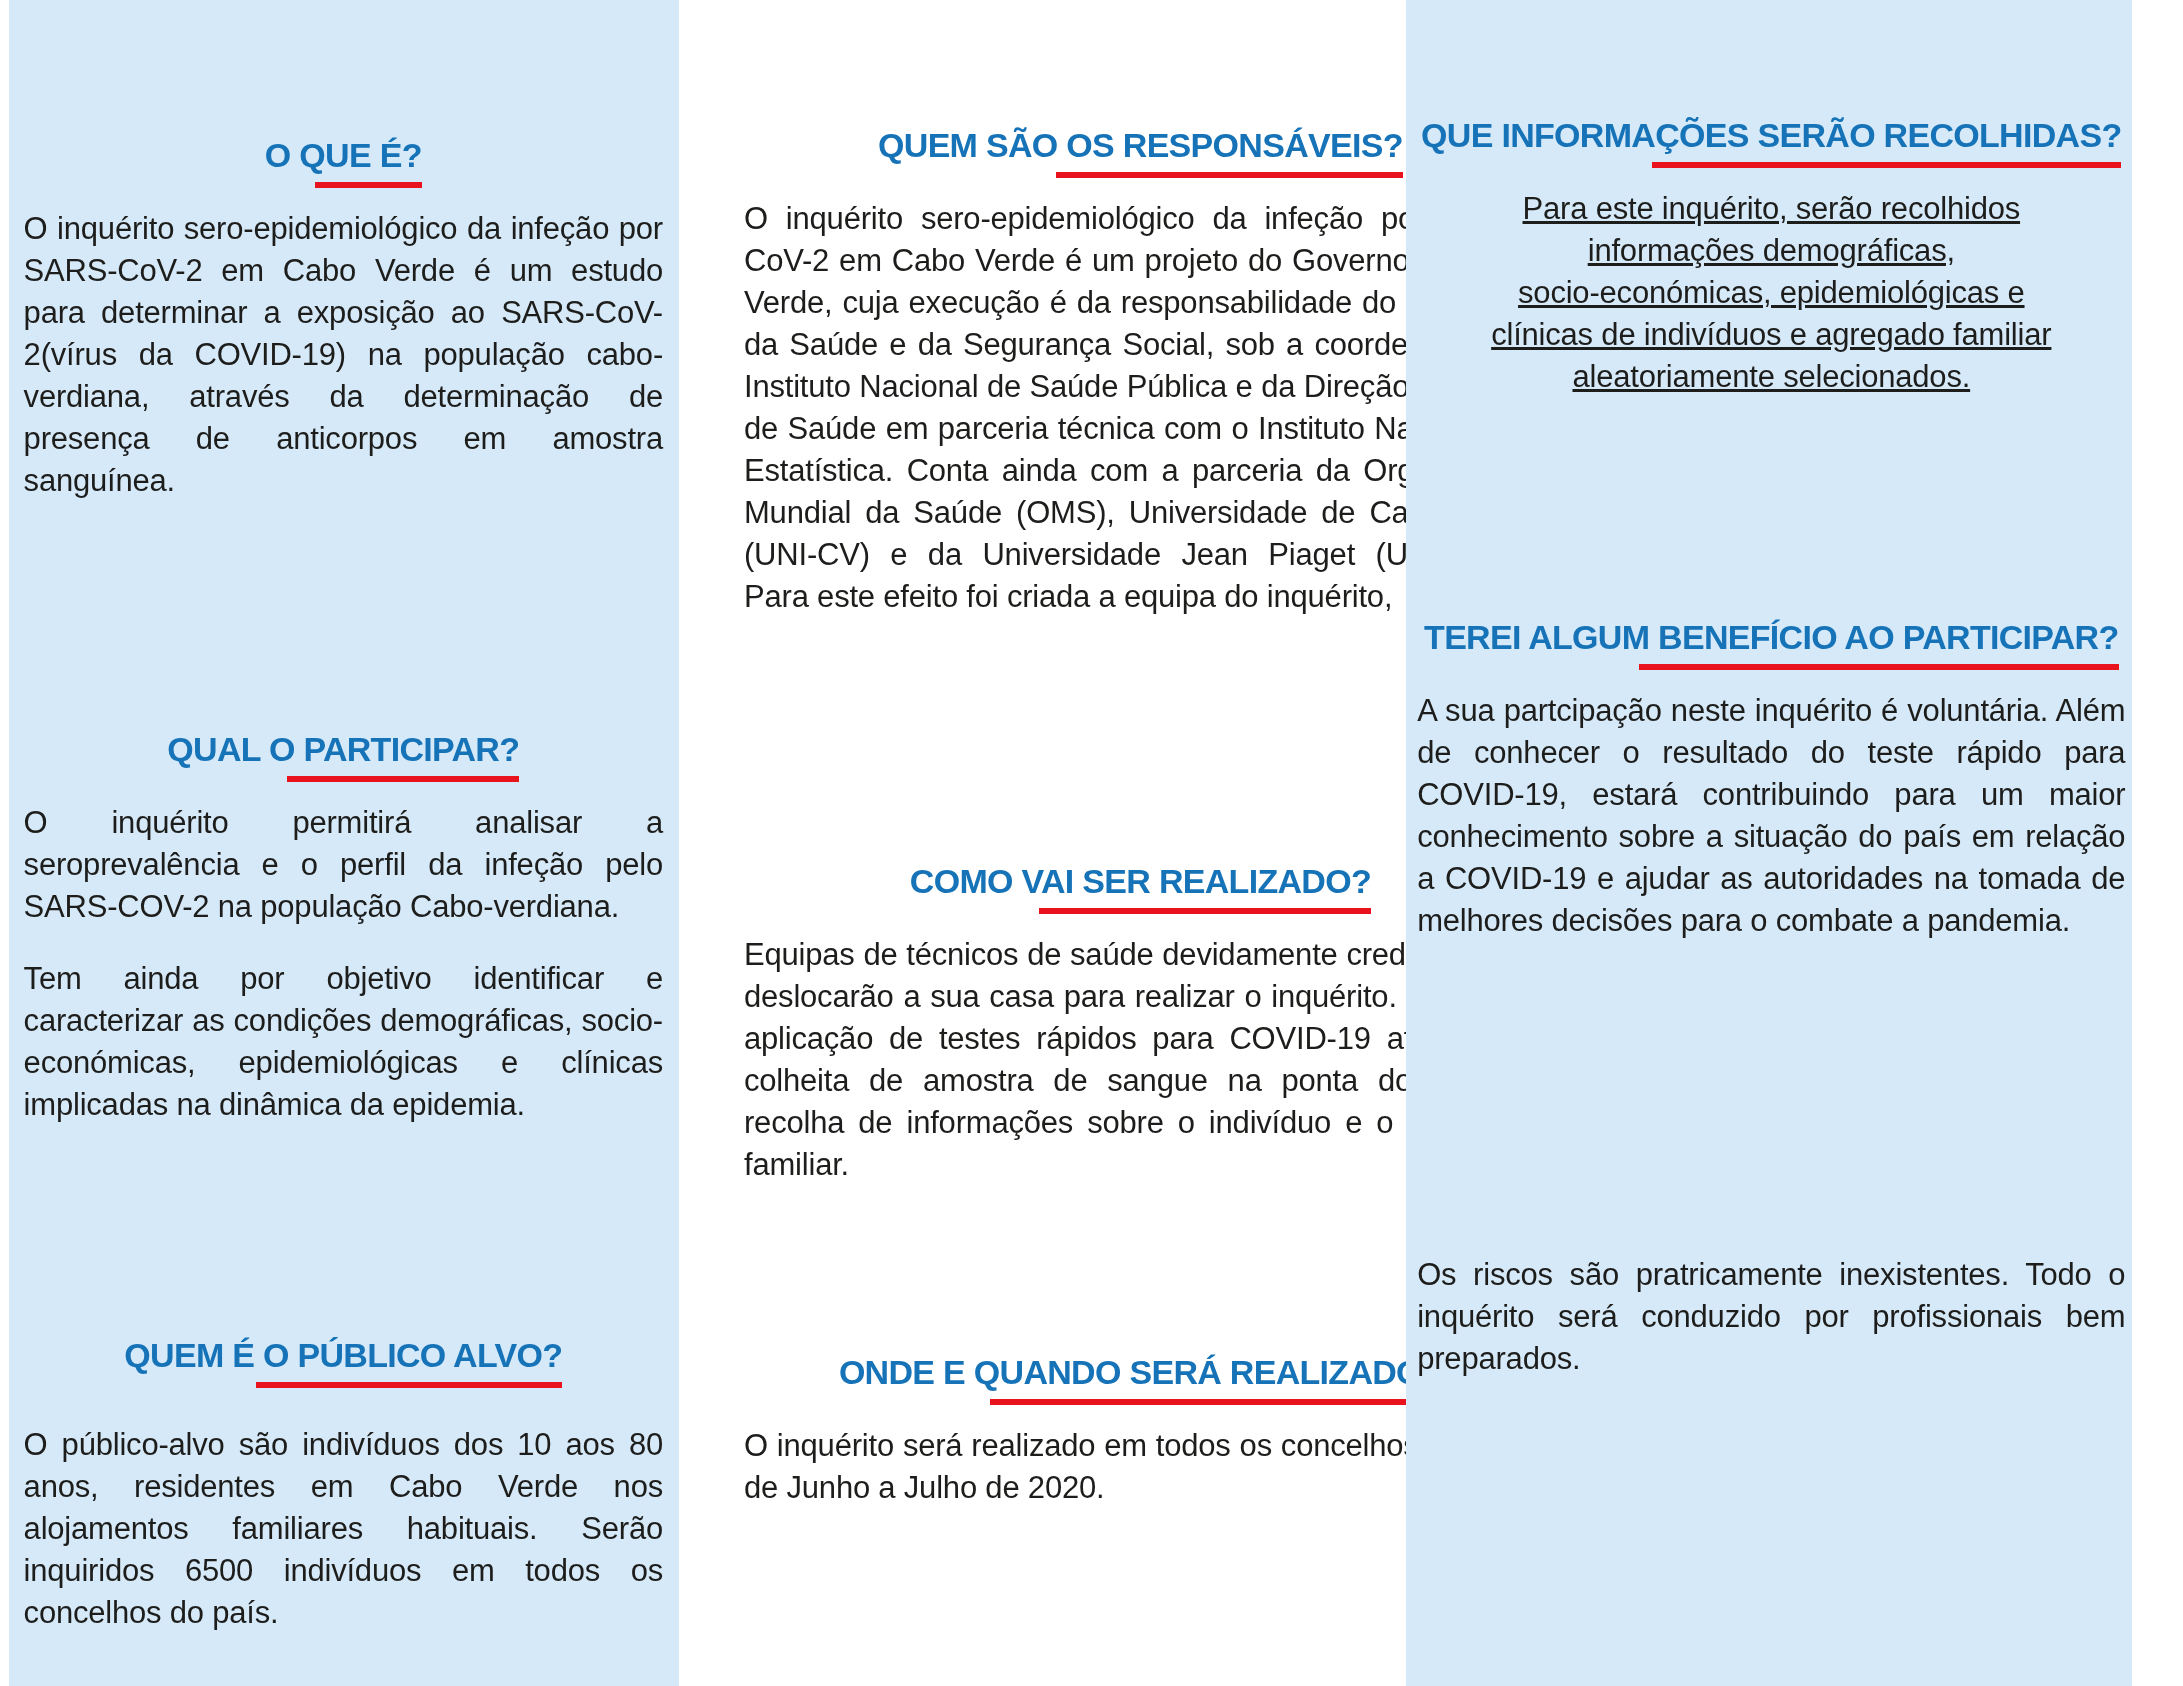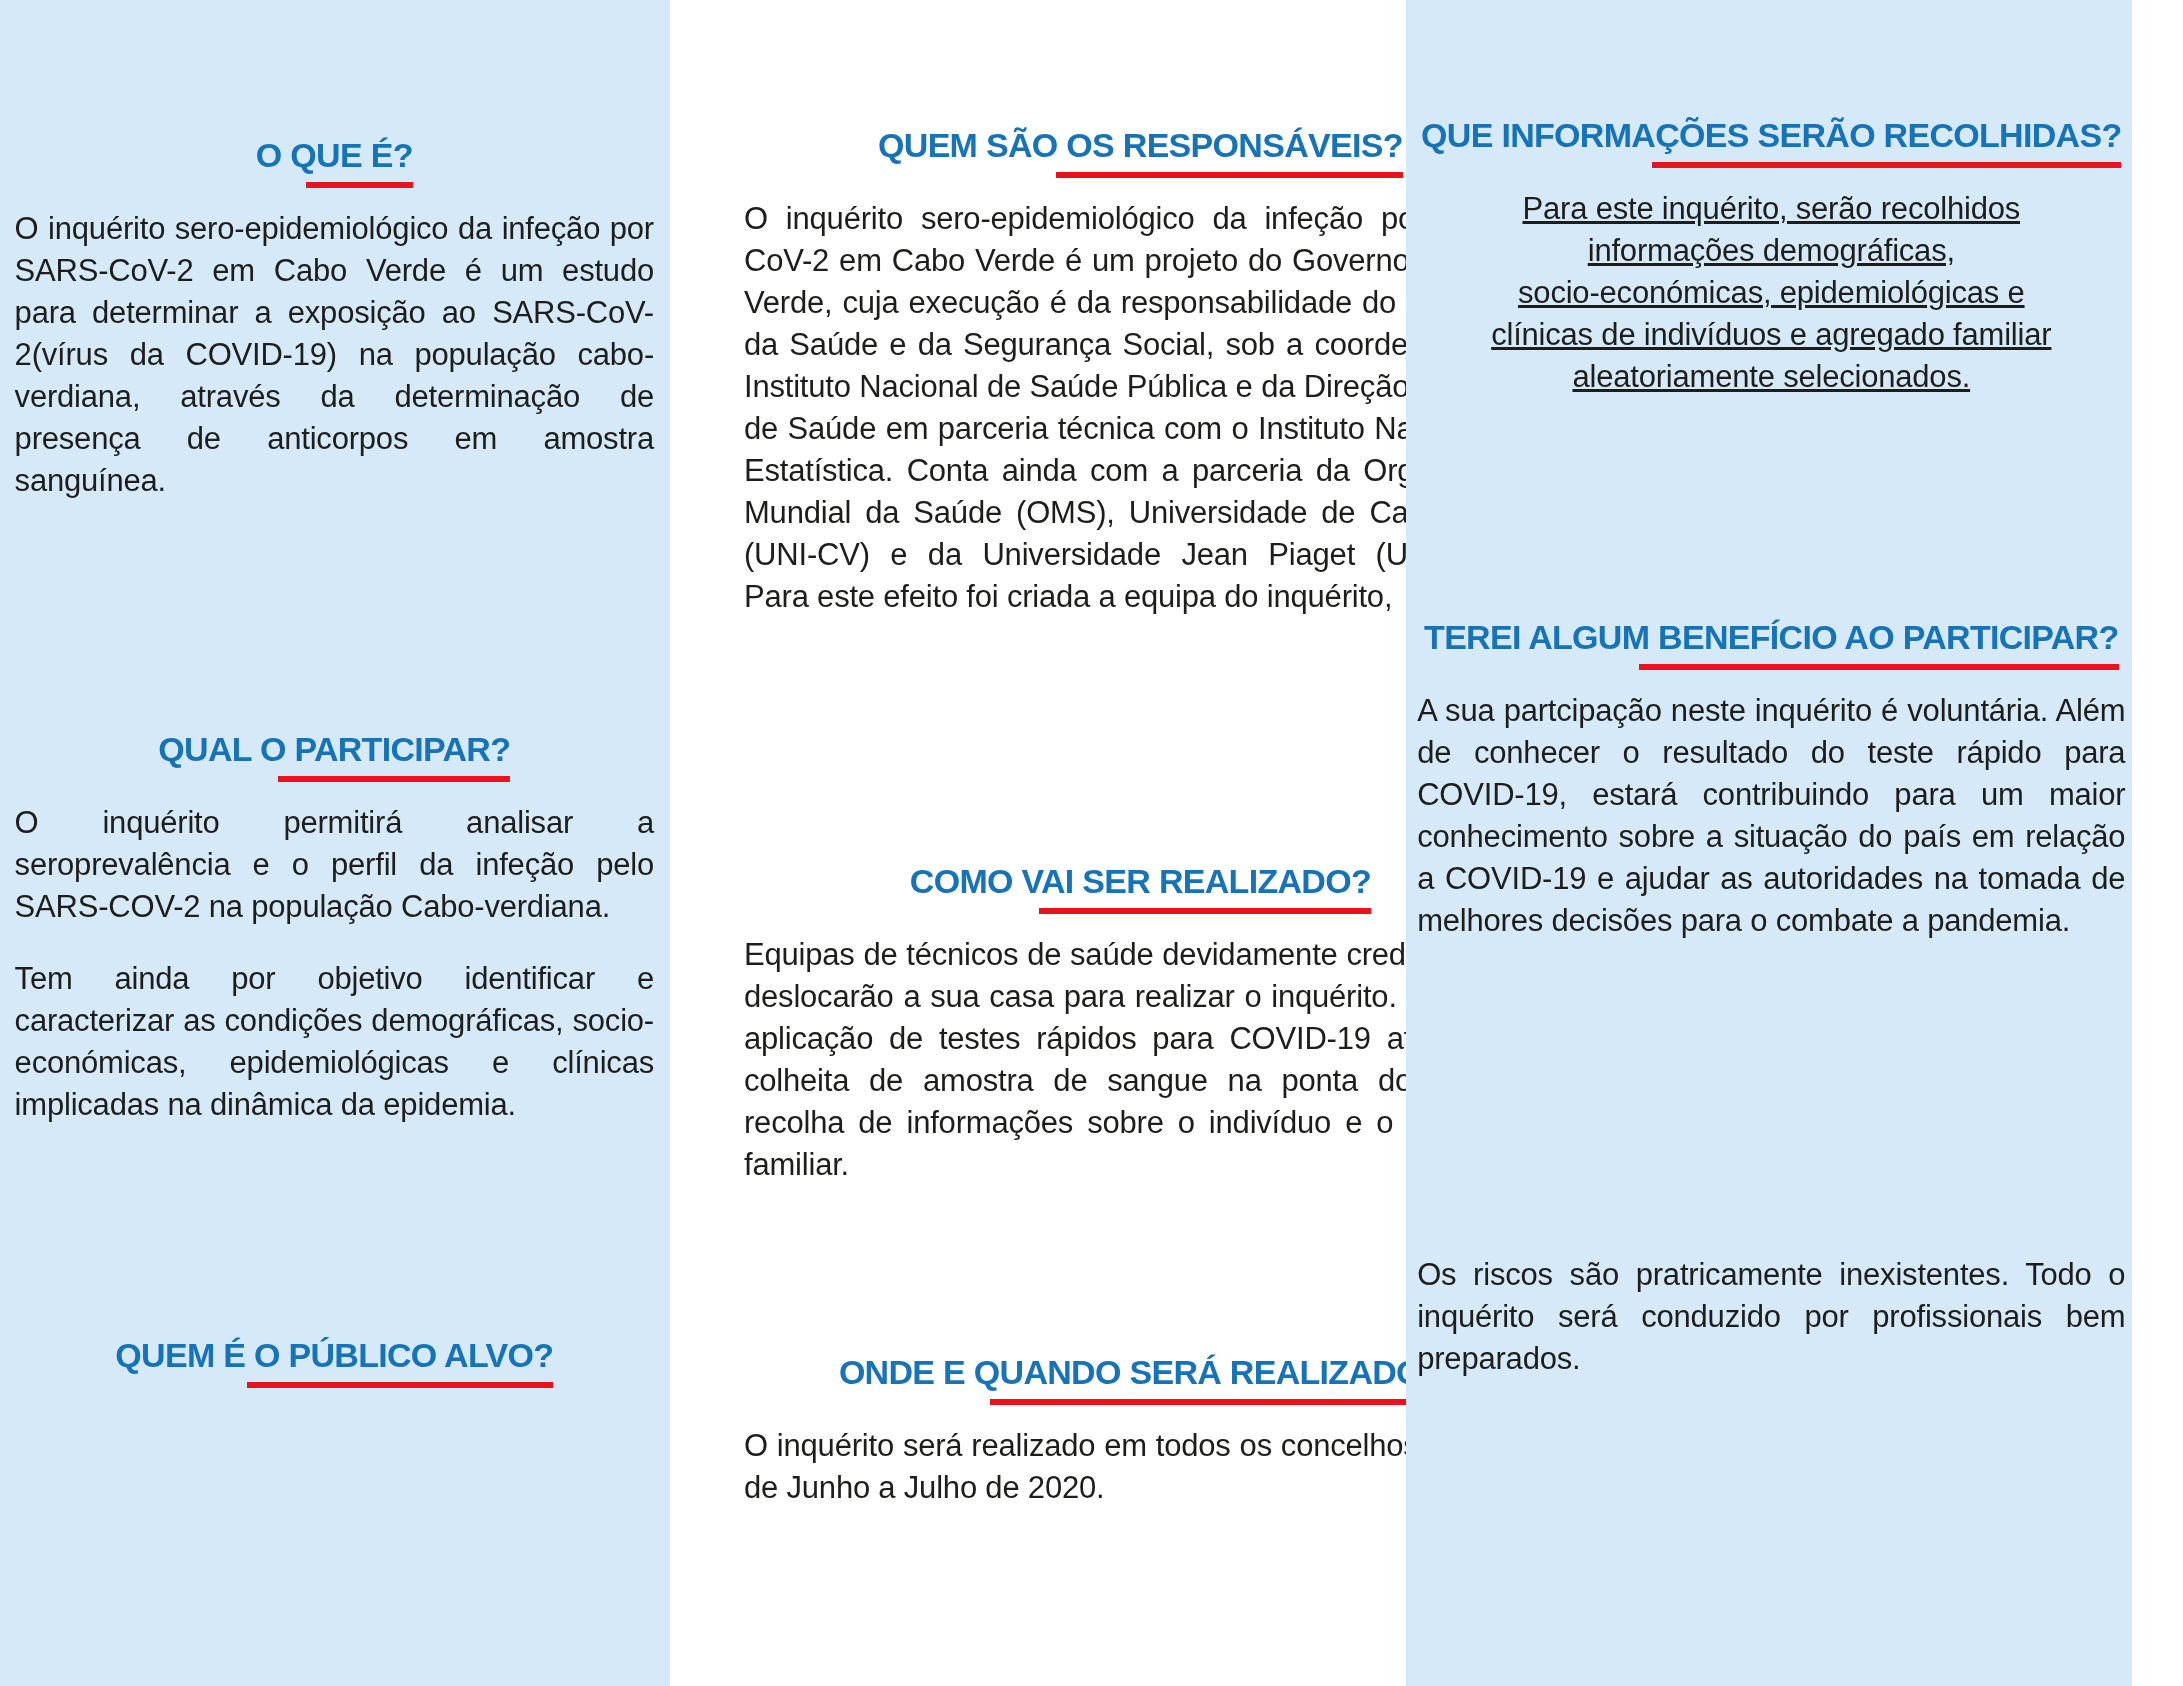--- a/index.html
+++ b/index.html
@@ -12,21 +12,21 @@
   *{margin:0;padding:0;box-sizing:border-box;}
   html,body{width:2183px;height:1687px;}
   body{
     position:relative;
     background:var(--paper);
     font-family:"Liberation Sans","DejaVu Sans",sans-serif;
     color:var(--ink);
     overflow:hidden;
   }
   .col{position:absolute;top:0;bottom:0;}
-  .col-left{left:0;width:670px;background:var(--panel-blue);}
+  .col-left{left:9px;width:670px;background:var(--panel-blue);}
   .col-mid{left:721px;width:829px;background:var(--paper);}
   .col-right{left:1406px;width:726px;background:var(--panel-blue);}
 
   .sec{position:absolute;left:0;right:0;}
   .col-left  .sec{padding:0 16px 0 14.6px;}
   .col-mid   .sec{padding:0 13.2px 0 23px;}
   .col-right .sec{padding:0 6.6px 0 11.2px;}
 
   .sec-heading{text-align:center;}
   .hwrap{display:inline-block;}
@@ -80,20 +80,21 @@
     <p class="body">Tem ainda por objetivo identificar e caracterizar as condições demográficas, socio-económicas, epidemiológicas e clínicas implicadas na dinâmica da epidemia.</p>
   </section>
 
   <section class="sec" style="top:1336px">
     <div class="sec-heading">
       <div class="hwrap">
         <h2 class="htext">QUEM É O PÚBLICO ALVO?</h2>
         <div class="hline" style="width:70%"></div>
       </div>
     </div>
+    <p class="body gap-lg">O público-alvo são indivíduos dos 10 aos 80 anos, residentes em Cabo Verde nos alojamentos familiares habituais. Serão inquiridos 6500 indivíduos em todos os concelhos do país.</p>
   </section>
 
 </div>
 
 <div class="col col-mid">
 
   <section class="sec" style="top:126px">
     <div class="sec-heading">
       <div class="hwrap">
         <h2 class="htext">QUEM SÃO OS RESPONSÁVEIS?</h2>

